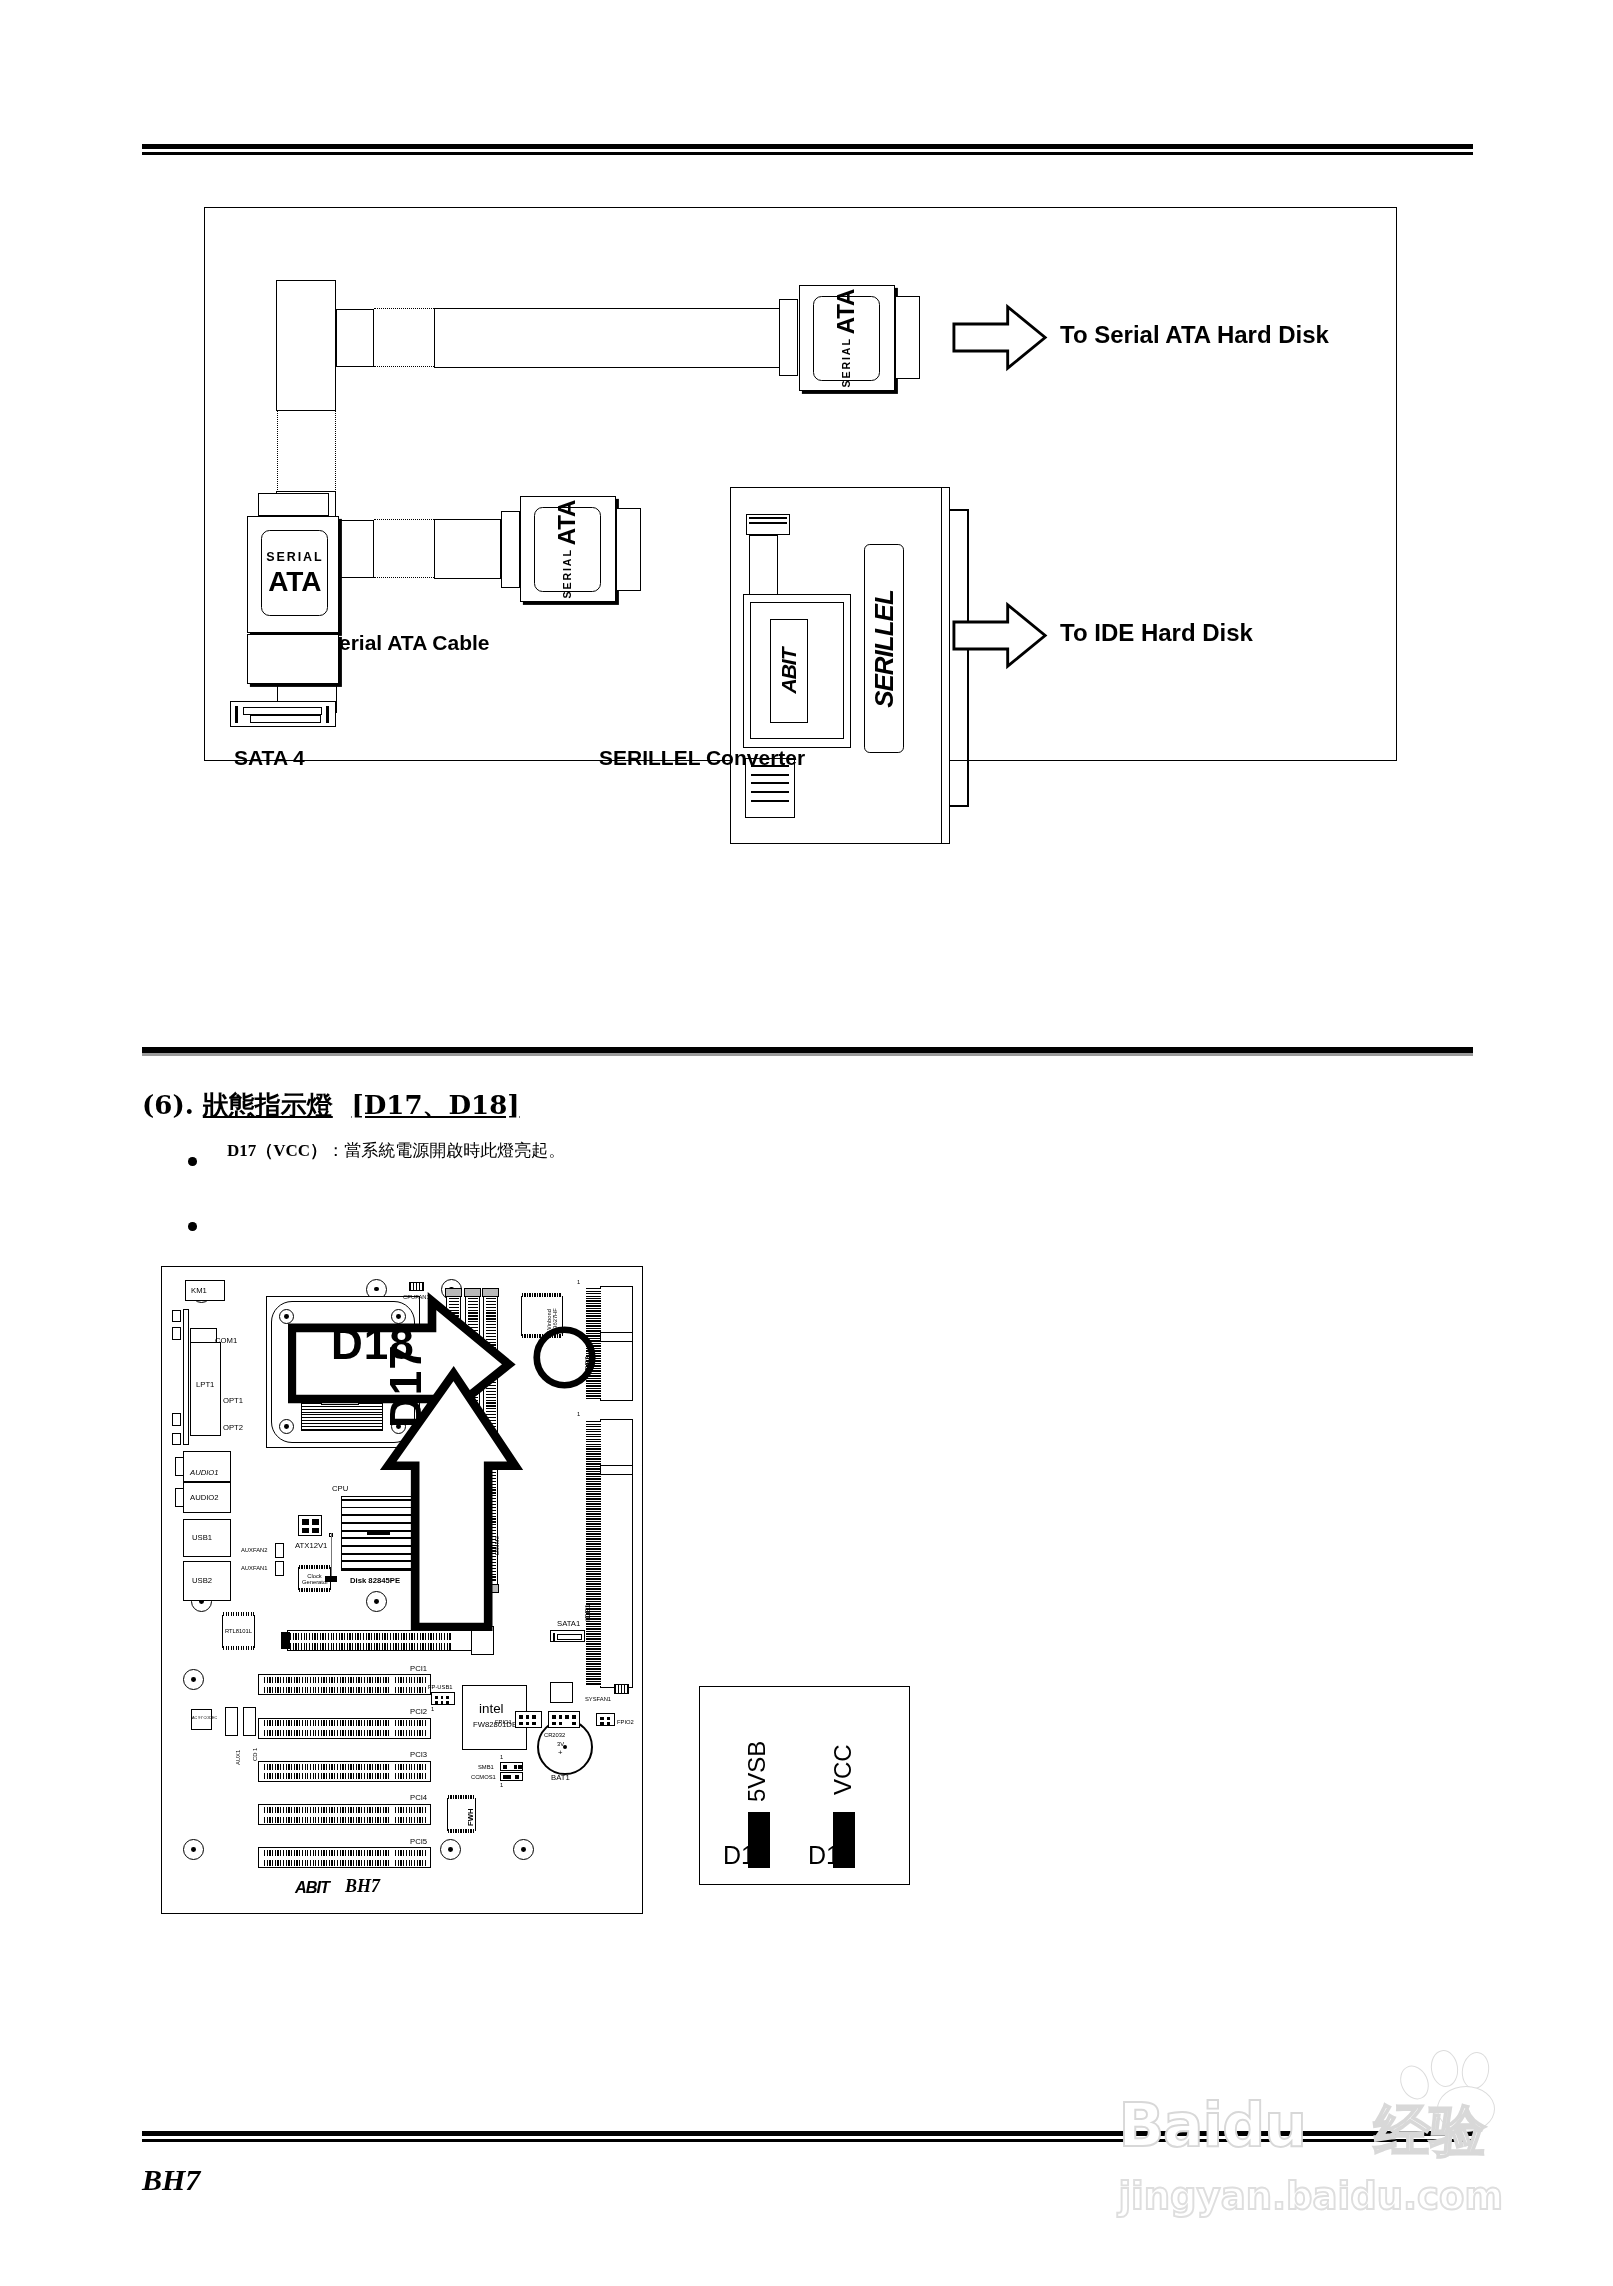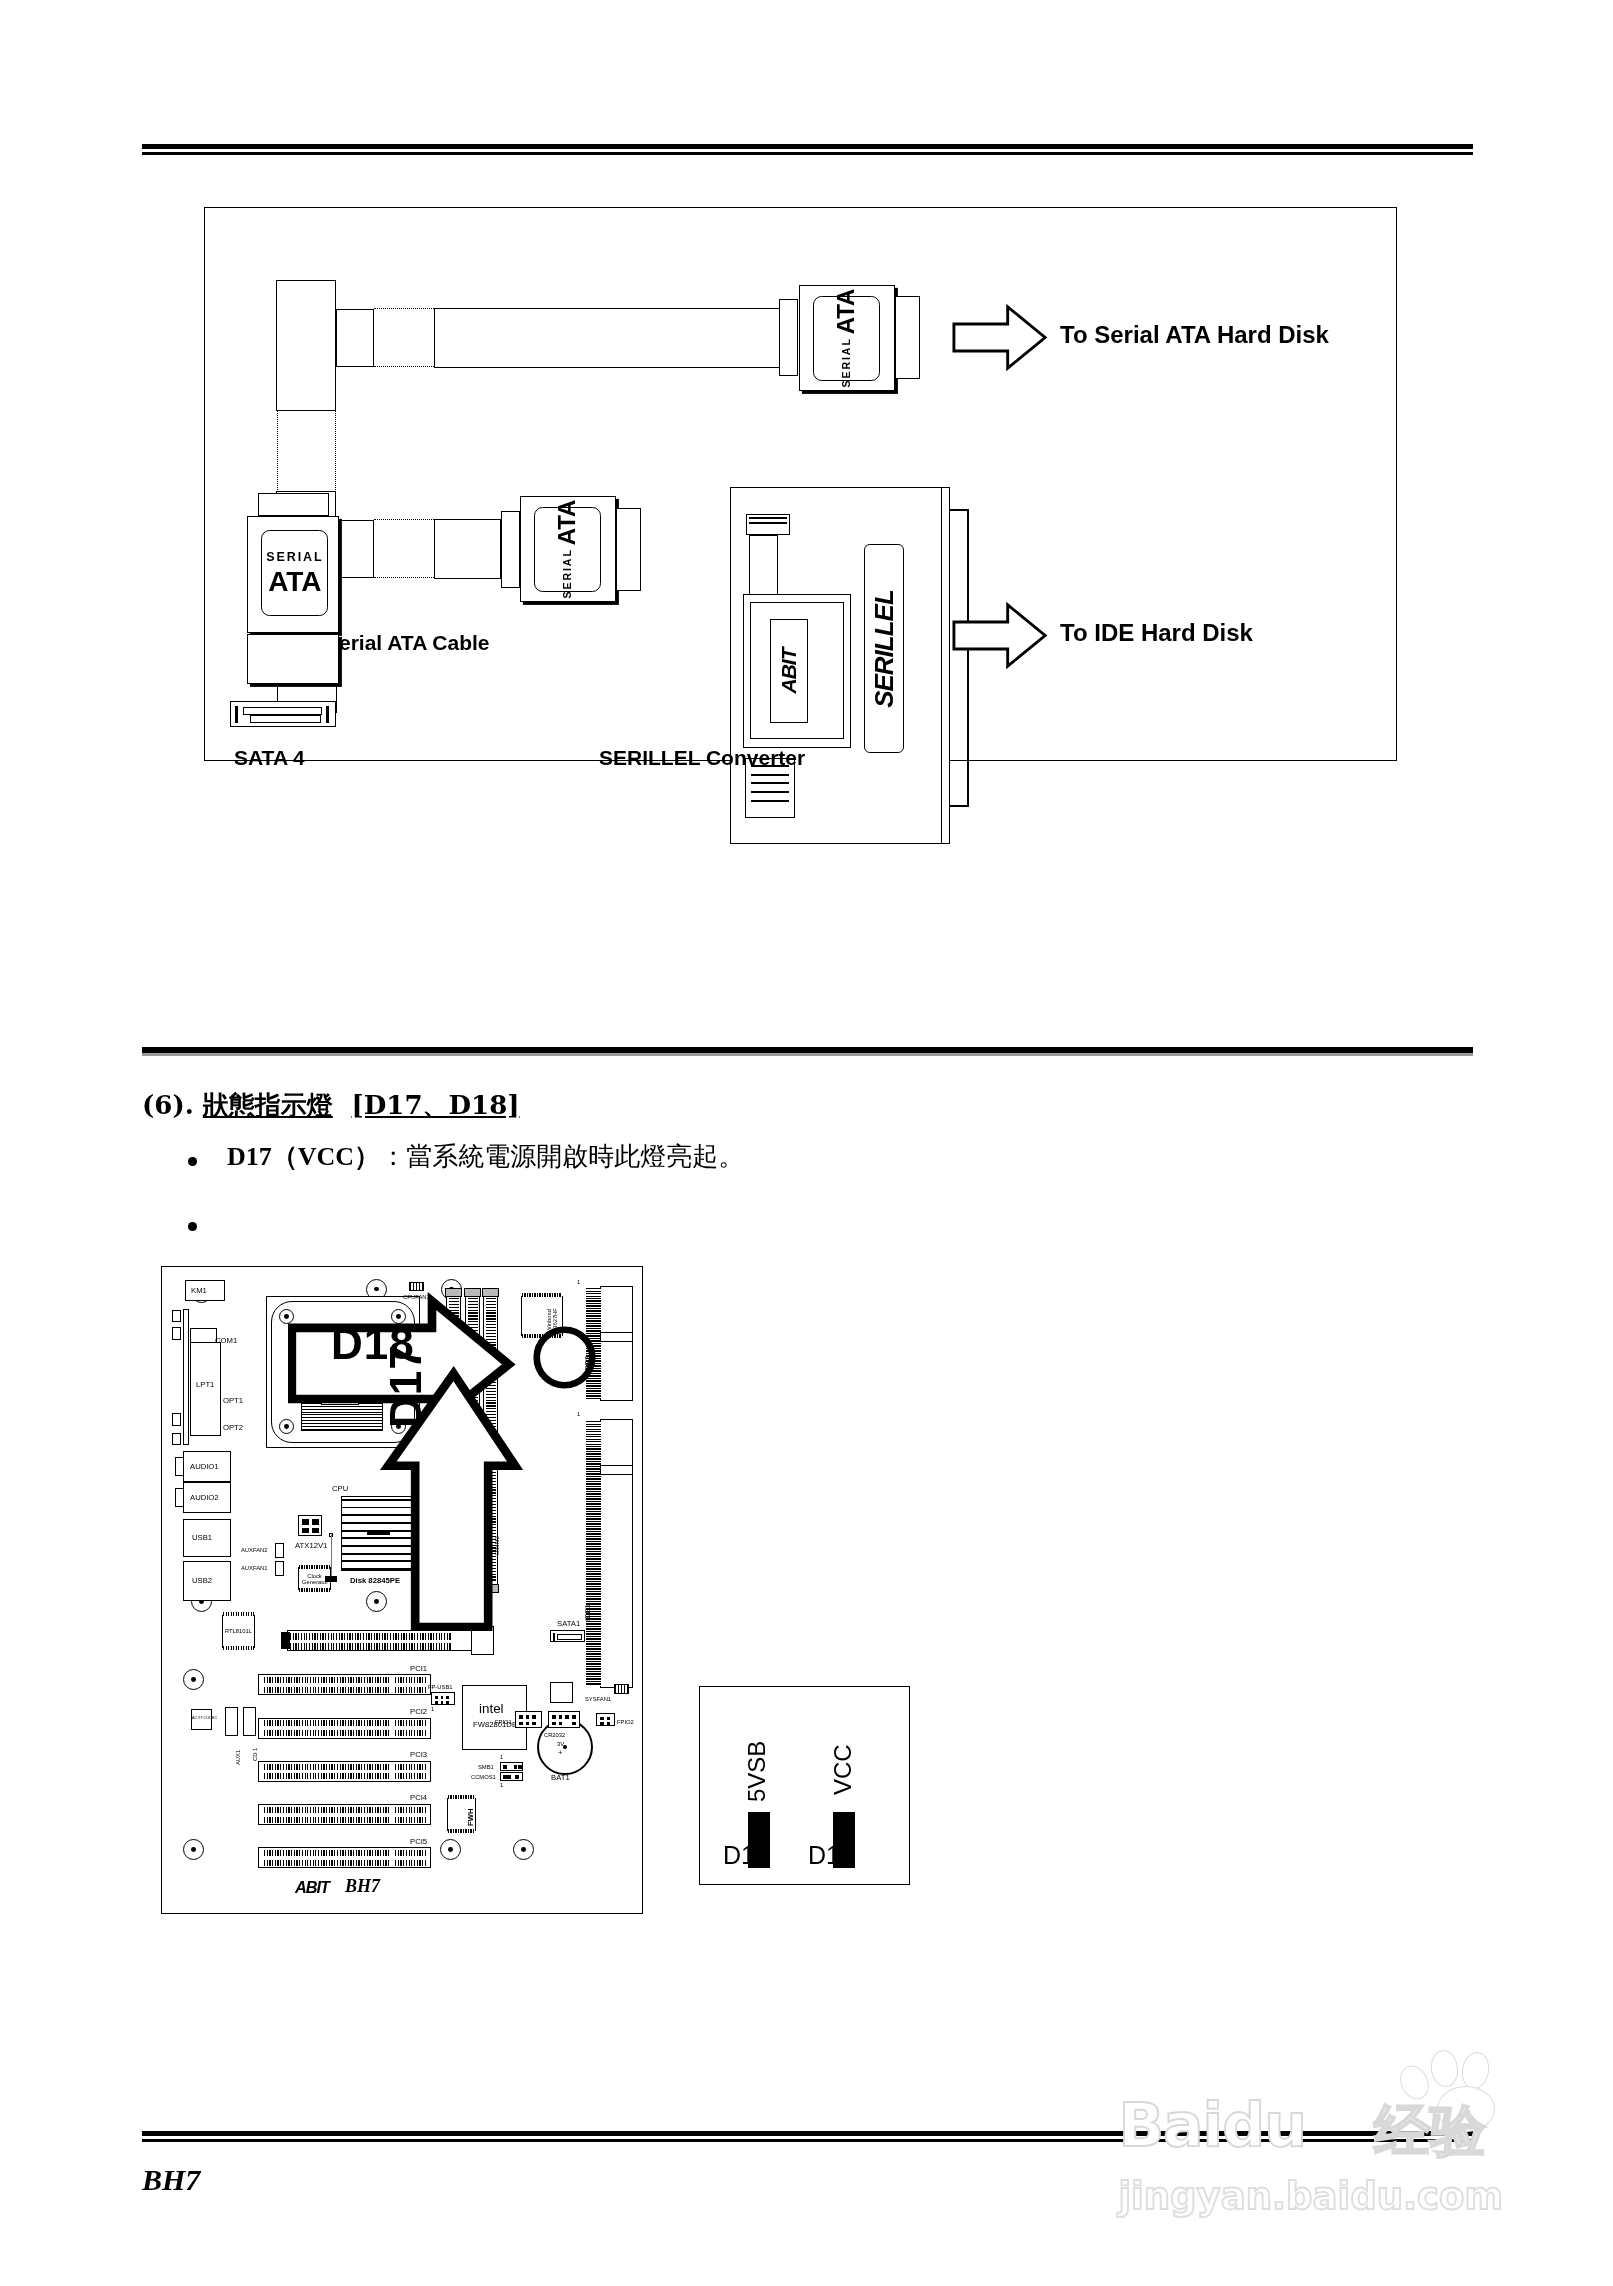--- a/index.html
+++ b/index.html
@@ -36,21 +36,21 @@
 
   .figlabel{position:absolute;font-family:"Liberation Sans",sans-serif;font-weight:bold;font-size:21px;color:#000;white-space:nowrap;}
   .arrowlabel{position:absolute;font-family:"Liberation Sans",sans-serif;font-weight:bold;font-size:24px;white-space:nowrap;}
 
   
   .sec-rule{position:absolute;left:142px;width:1331px;}
   .sec-rule .a{height:5.8px;background:#000;}
   .sec-rule .b{height:2.9px;background:#9a9a9a;}
   .sec-title{position:absolute;left:142px;top:1088px;font-family:"DejaVu Serif",serif;font-weight:bold;font-size:26px;}
   .sec-title .u{text-decoration:underline;}
-  .bullet-row{position:absolute;font-family:"DejaVu Serif",serif;font-size:26px;white-space:nowrap;}
+  .bullet-row{position:absolute;font-family:"DejaVu Serif",serif;font-size:17px;white-space:nowrap;}
   .bullet-dot{position:absolute;width:8.6px;height:8.6px;border-radius:50%;background:#000;}
   .bold-mono{font-weight:bold;font-family:"Liberation Serif",serif;}
 
   
   .mb{position:absolute;left:161px;top:1266px;width:480px;height:646px;border:1.9px solid #000;background:#fff;}
   .mbtxt{position:absolute;font-family:"Liberation Sans",sans-serif;font-size:6.7px;color:#000;white-space:nowrap;}
   .mbtxt.s6{font-size:5.8px;}
   .mbtxt.s8{font-size:7.7px;}
   .mbtxt.b{font-weight:bold;}
   .vtxt{transform-origin:left top;}
@@ -244,21 +244,21 @@
 
     <div class="chip" style="left:28px;top:61px;width:27px;height:44px;"></div>
     <div class="mbtxt s8" style="left:53px;top:69px;">COM1</div>
     <div class="chip" style="left:28px;top:75px;width:31px;height:94px;"></div>
     <div class="mbtxt s8" style="left:34px;top:113px;">LPT1</div>
     <div class="mbtxt s8" style="left:61px;top:129px;">OPT1</div>
     <div class="mbtxt s8" style="left:61px;top:156px;">OPT2</div>
 
     <div class="chip" style="left:13.4px;top:190px;width:9.6px;height:19px;"></div>
     <div class="chip" style="left:21px;top:184px;width:48px;height:31px;"></div>
-    <div class="mbtxt s8" style="left:28px;top:195px;">AUDIO1</div>
+    <div class="mbtxt s8" style="left:28px;top:201px;font-style:italic;">AUDIO1</div>
 
     <div class="chip" style="left:13.4px;top:221px;width:9.6px;height:19px;"></div>
     <div class="chip" style="left:21px;top:215px;width:48px;height:31px;"></div>
     <div class="mbtxt s8" style="left:28px;top:226px;">AUDIO2</div>
 
     <div class="chip" style="left:21px;top:252px;width:48px;height:38px;"></div>
     <div class="mbtxt s8" style="left:30px;top:266px;">USB1</div>
 
     <div class="chip" style="left:21px;top:294px;width:48px;height:40px;"></div>
     <div class="mbtxt s8" style="left:30px;top:309px;">USB2</div>

